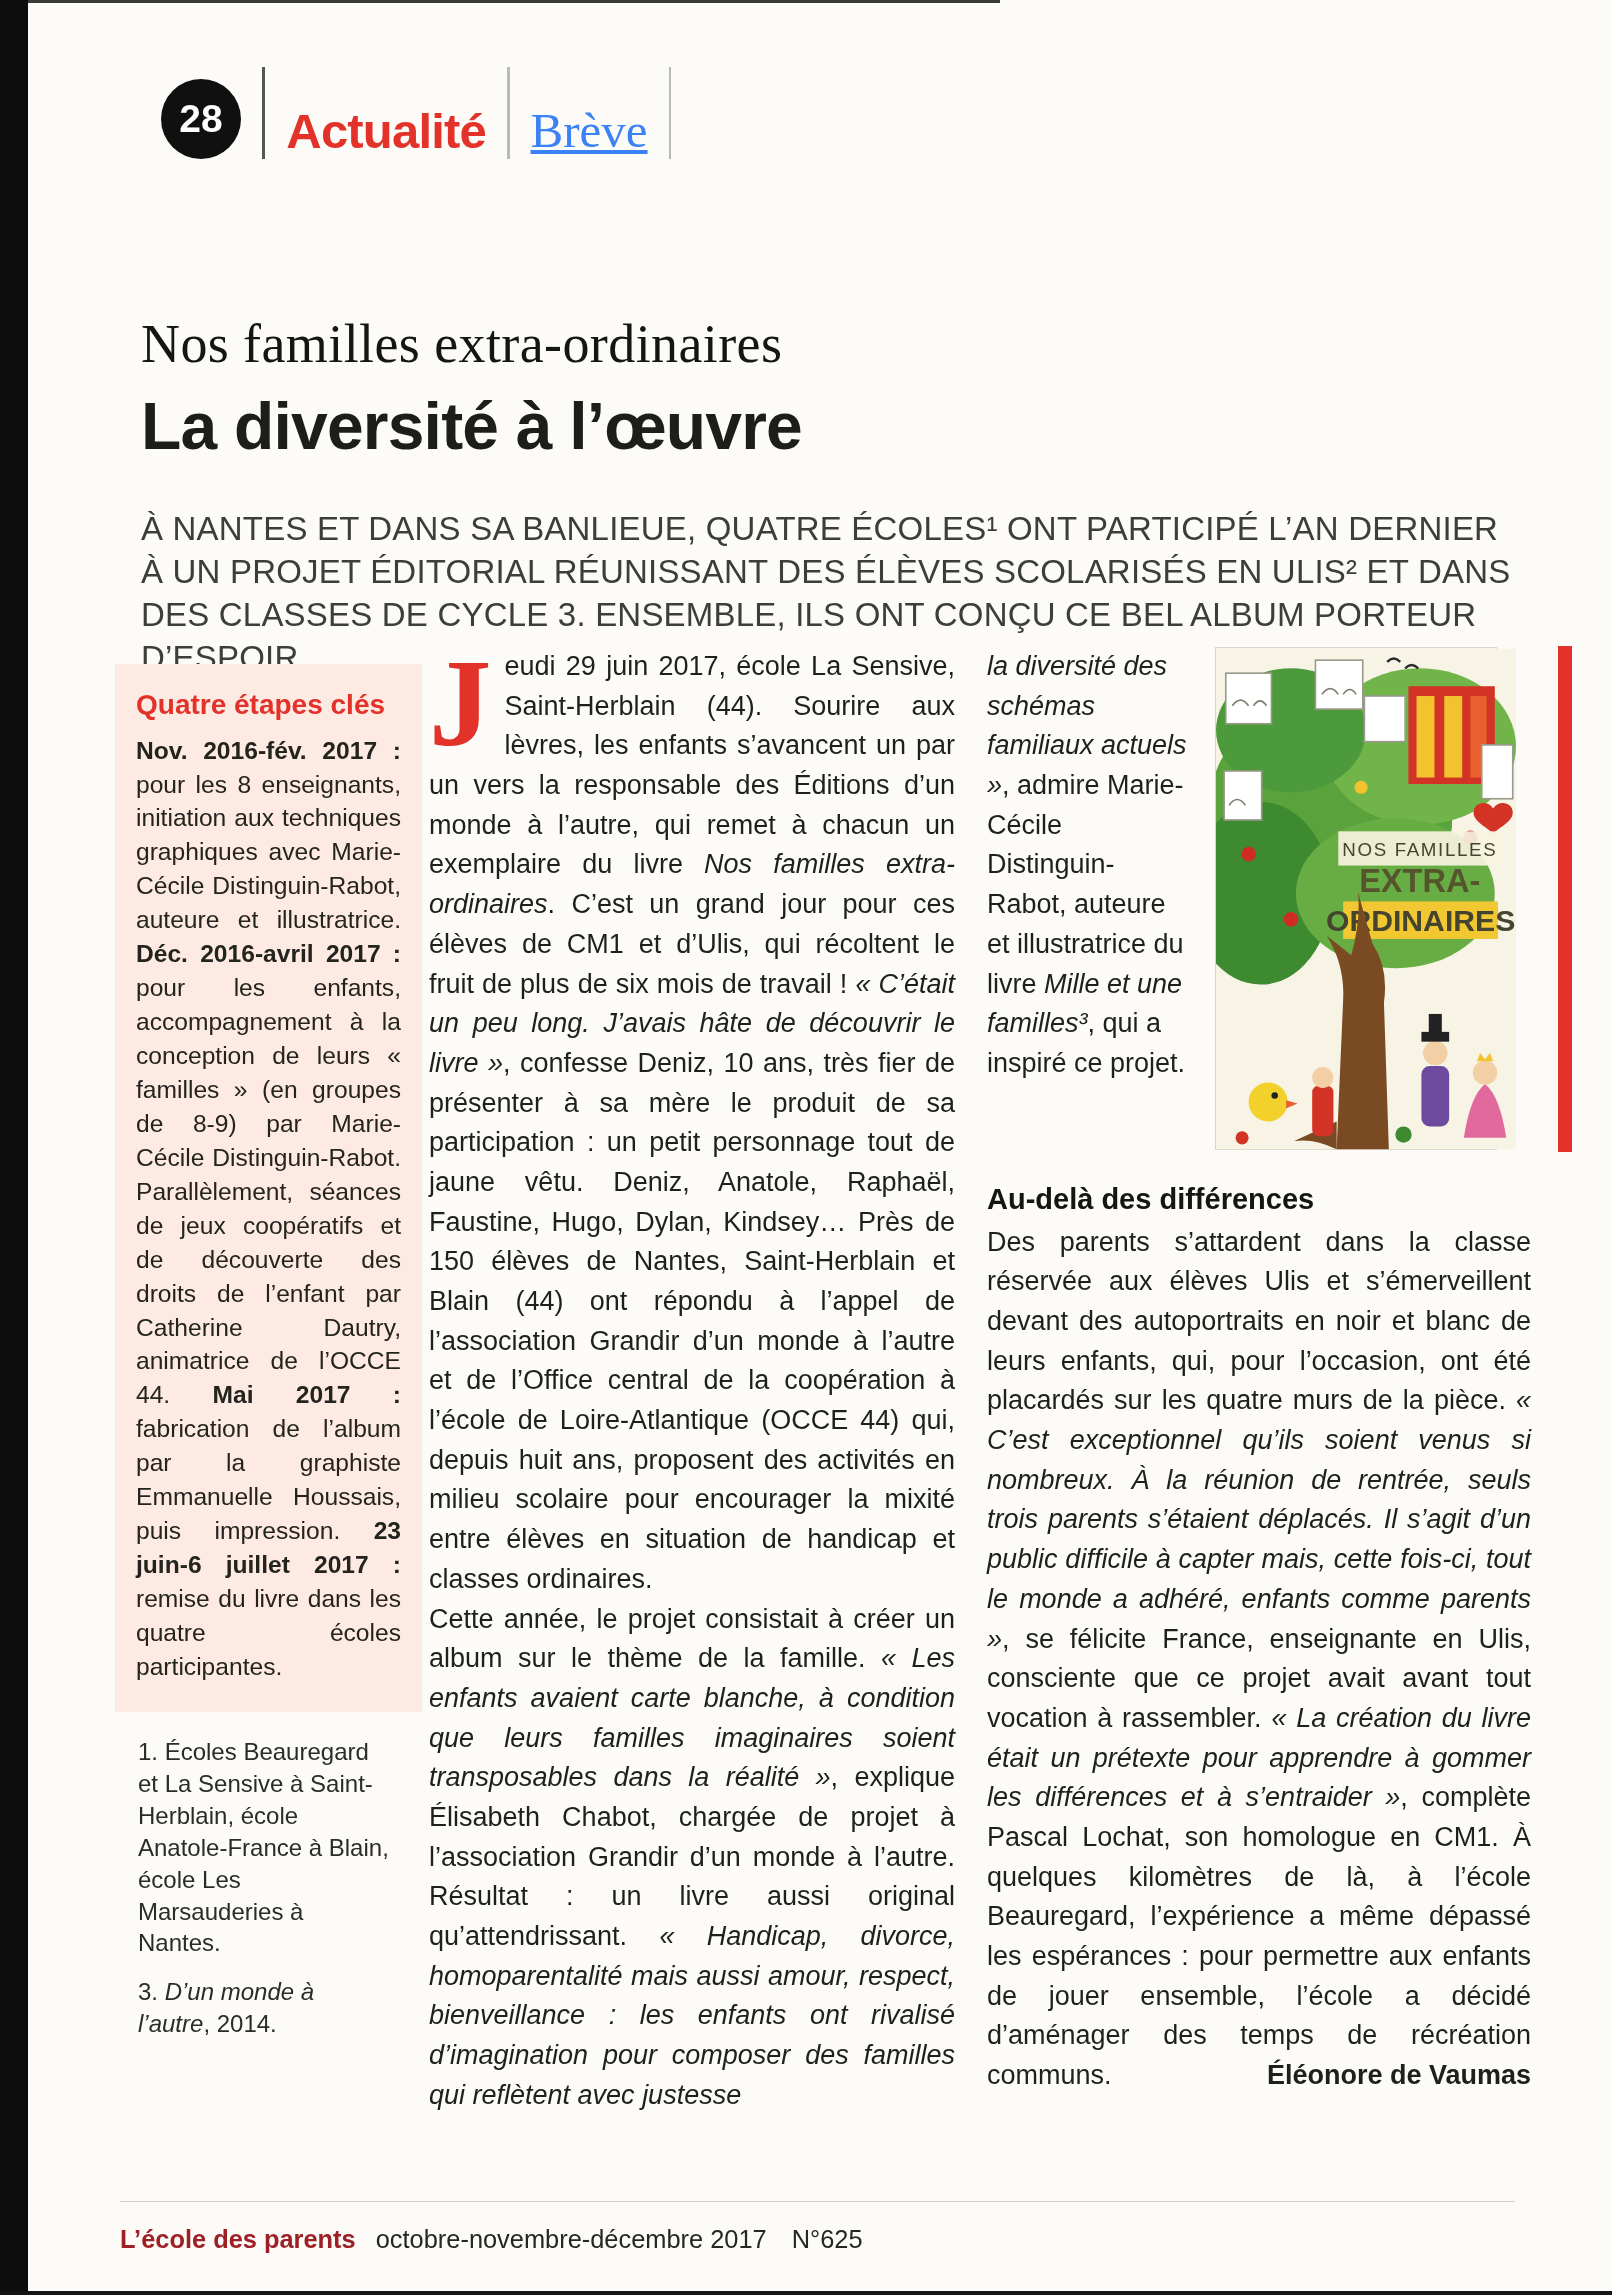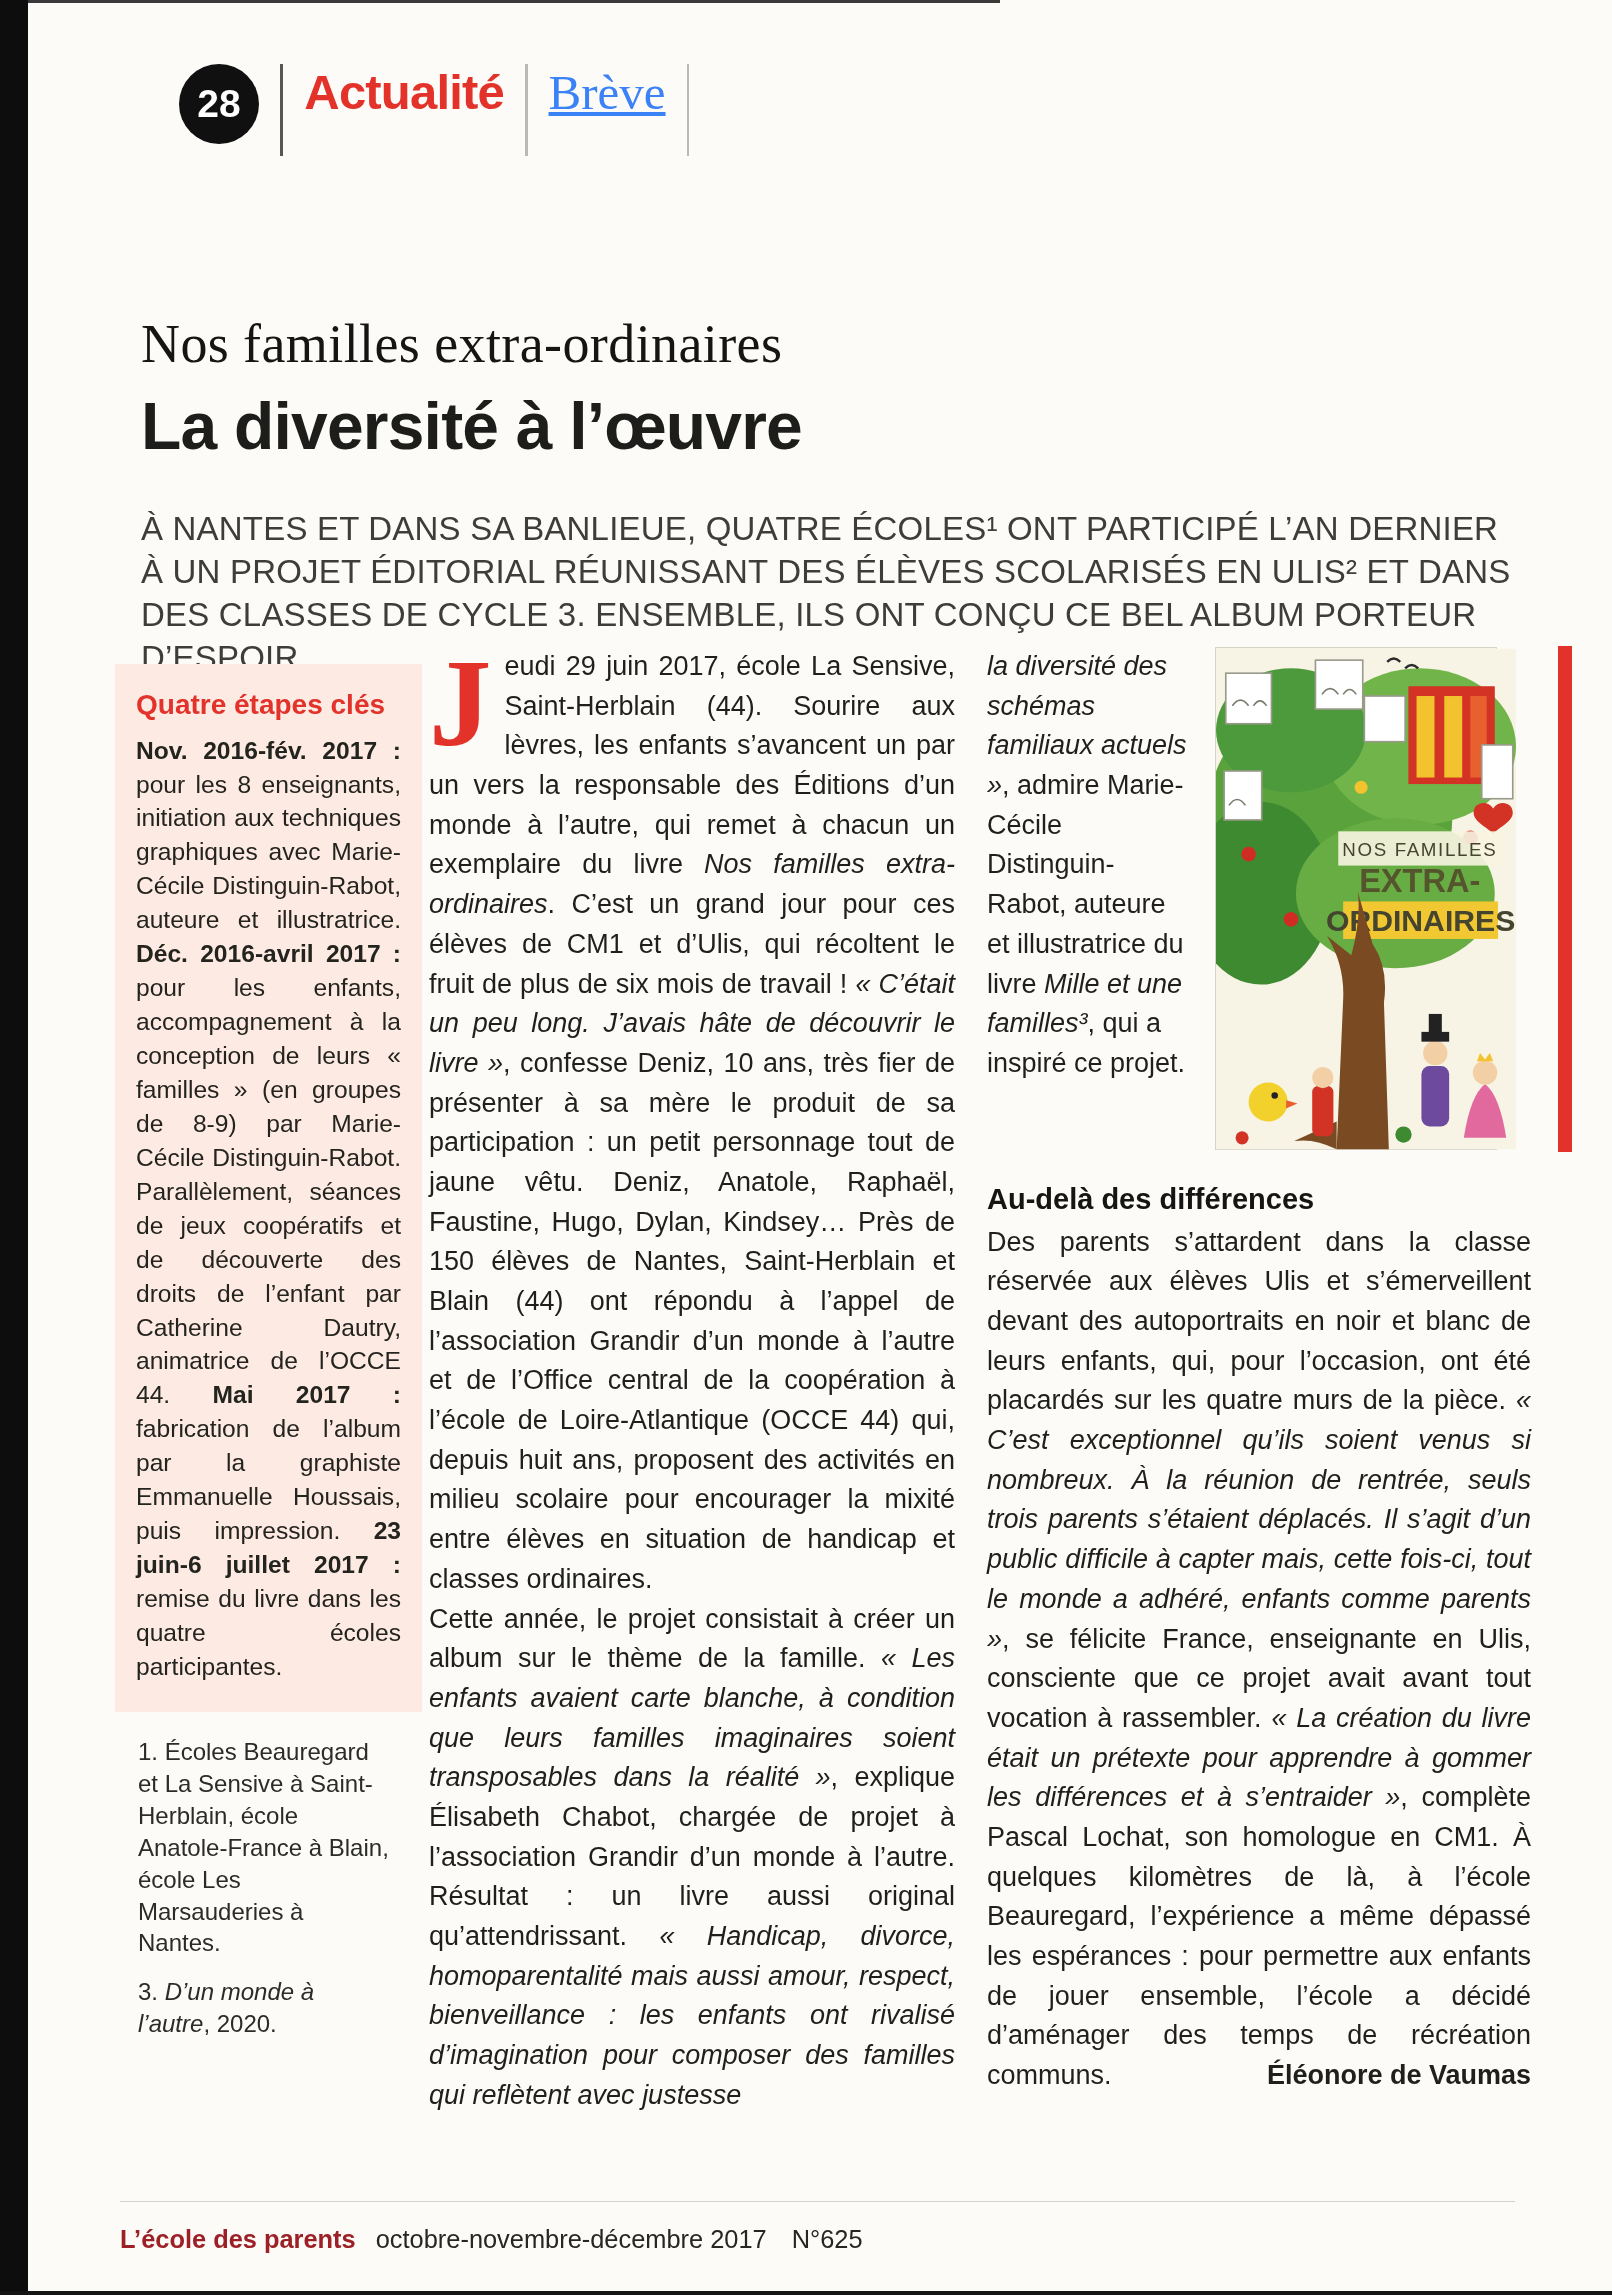--- a/index.html
+++ b/index.html
@@ -8,21 +8,21 @@
     position:relative; width:1613px; height:2295px; margin:0 auto;
     background:#fcfbf7; color:#1d1d1b;
     font-family:"Liberation Sans", sans-serif; overflow:hidden;
   }
   
   .edge-left { position:absolute; left:0; top:0; width:28px; height:100%; background:#0d0d0d; }
   .edge-bottom { position:absolute; left:0; bottom:0; width:100%; height:4.1px; background:#151515; }
   .edge-top { position:absolute; left:0; top:0; width:62%; height:2.5px; background:#3a3a3a; }
 
   
-  .masthead { position:absolute; left:179px; top:64px; display:flex; align-items:flex-start; gap:21px; height:95px; }
+  .masthead { position:absolute; left:161px; top:64px; display:flex; align-items:flex-end; gap:21px; height:95px; }
   .page-circle {
     width:80px; height:80px; border-radius:50%; background:#101010; color:#fff;
     display:flex; align-items:center; justify-content:center;
     font-size:39px; font-weight:700;
   }
   .rule { width:2.5px; height:92px; background:#b9b9b6; }
   .rule-dark { width:3.3px; background:#565656; }
   .masthead-section { color:#e2322a; font-weight:700; font-size:49px; letter-spacing:-0.8px; }
   .masthead-sub { font-family:"Liberation Serif", serif; font-size:49px; color:#3b82f6;text-decoration:underline; }
 
@@ -93,21 +93,21 @@
   <aside class="sidebar">
     <h3>Quatre étapes clés</h3>
     <p><span class="sb-label">Nov. 2016-fév. 2017 :</span> <span>pour les 8 enseignants, initiation aux techniques graphiques avec Marie-Cécile Distinguin-Rabot, auteure et illustratrice.</span>
     <span class="sb-label">Déc. 2016-avril 2017 :</span> <span>pour les enfants, accompagnement à la conception de leurs « familles » (en groupes de 8-9) par Marie-Cécile Distinguin-Rabot. Parallèlement, séances de jeux coopératifs et de découverte des droits de l’enfant par Catherine Dautry, animatrice de l’OCCE 44.</span>
     <span class="sb-label">Mai 2017 :</span> <span>fabrication de l’album par la graphiste Emmanuelle Houssais, puis impression.</span>
     <span class="sb-label">23 juin-6 juillet 2017 :</span> <span>remise du livre dans les quatre écoles participantes.</span></p>
   </aside>
 
   <div class="footnotes">
     <p>1. Écoles Beauregard et La Sensive à Saint-Herblain, école Anatole-France à Blain, école Les Marsauderies à Nantes.</p>
-    <p><span>3. </span><span class="it">D’un monde à l’autre</span><span>, 2020.</span></p>
+    <p><span>3. </span><span class="it">D’un monde à l’autre</span><span>, 2014.</span></p>
   </div>
 
   <article class="col-mid">
     <p>
       <span class="dropcap">J</span><span>eudi 29 juin 2017, école La Sensive, Saint-Herblain (44). Sourire aux lèvres, les enfants s’avancent un par un vers la responsable des Éditions d’un monde à l’autre, qui remet à chacun un exemplaire du livre </span><span class="it">Nos familles extra-ordinaires</span><span>. C’est un grand jour pour ces élèves de CM1 et d’Ulis, qui récoltent le fruit de plus de six mois de travail ! </span><span class="it">« C’était un peu long. J’avais hâte de découvrir le livre »</span><span>, confesse Deniz, 10 ans, très fier de présenter à sa mère le produit de sa participation : un petit personnage tout de jaune vêtu. Deniz, Anatole, Raphaël, Faustine, Hugo, Dylan, Kindsey… Près de 150 élèves de Nantes, Saint-Herblain et Blain (44) ont répondu à l’appel de l’association Grandir d’un monde à l’autre et de l’Office central de la coopération à l’école de Loire-Atlantique (OCCE 44) qui, depuis huit ans, proposent des activités en milieu scolaire pour encourager la mixité entre élèves en situation de handicap et classes ordinaires.</span>
     </p>
     <p>
       <span>Cette année, le projet consistait à créer un album sur le thème de la famille. </span><span class="it">« Les enfants avaient carte blanche, à condition que leurs familles imaginaires soient transposables dans la réalité »</span><span>, explique Élisabeth Chabot, chargée de projet à l’association Grandir d’un monde à l’autre. Résultat : un livre aussi original qu’attendrissant. </span><span class="it">« Handicap, divorce, homoparentalité mais aussi amour, respect, bienveillance : les enfants ont rivalisé d’imagination pour composer des familles qui reflètent avec justesse</span>
     </p>
   </article>

